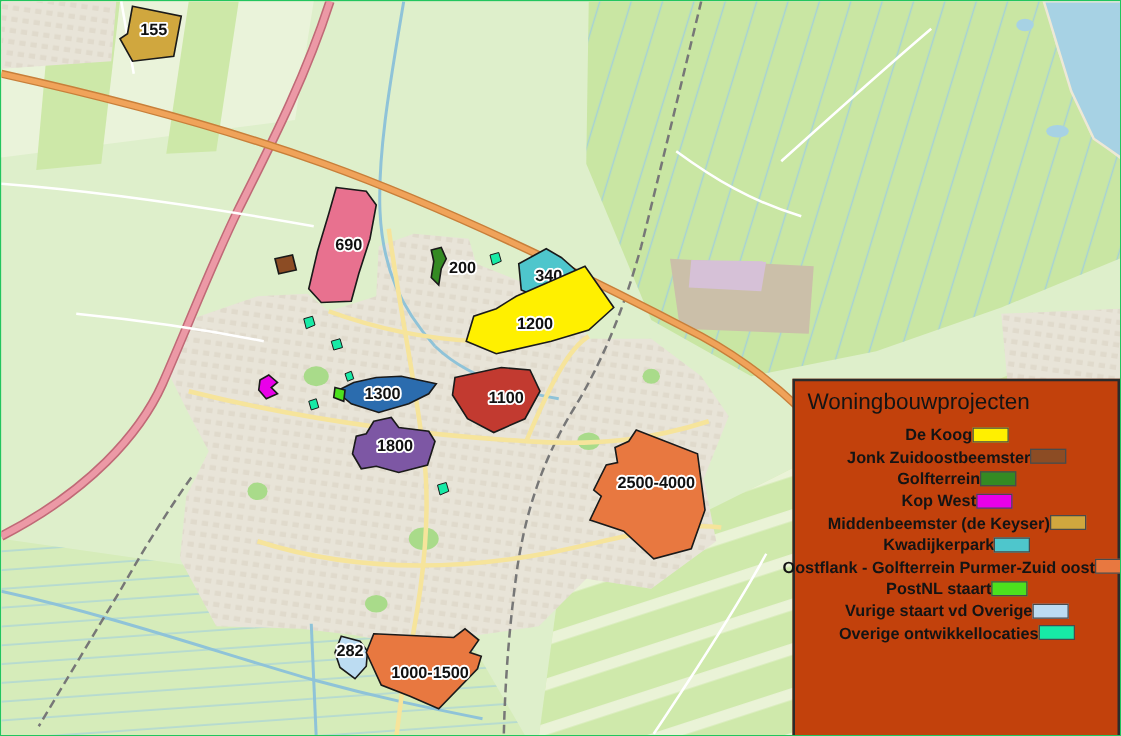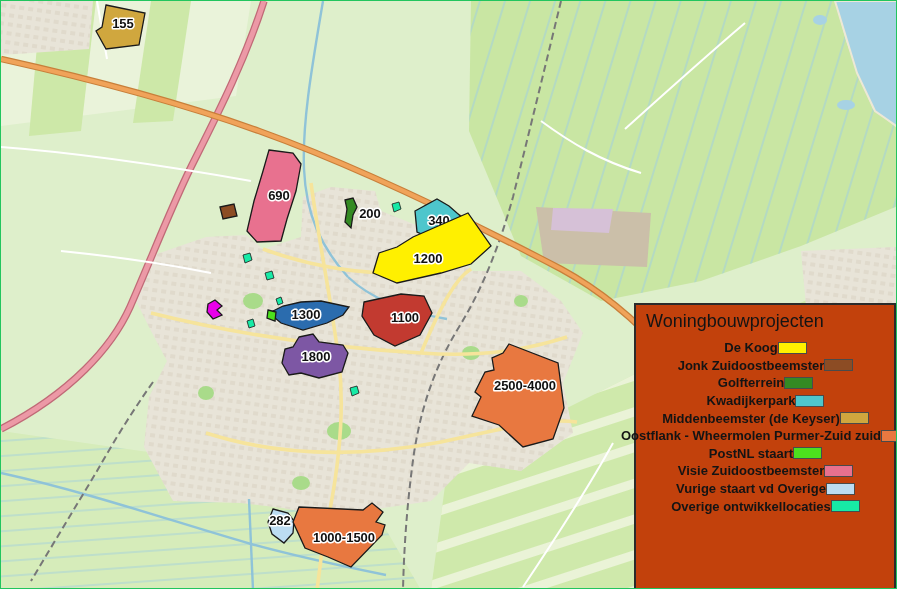--- a/index.html
+++ b/index.html
@@ -181,40 +181,40 @@
         </div>
         <div class="legend-row">
           <span class="legend-label">Jonk Zuidoostbeemster</span>
           <span class="legend-swatch" style="background: rgb(140, 76, 36);"></span>
         </div>
         <div class="legend-row">
           <span class="legend-label">Golfterrein</span>
           <span class="legend-swatch" style="background: rgb(52, 138, 35);"></span>
         </div>
         <div class="legend-row">
+          <span class="legend-label">Kop West</span>
+          <span class="legend-swatch" style="background: rgb(233, 0, 233);"></span>
+        </div>
+        <div class="legend-row">
+          <span class="legend-label">Middenbeemster (de Keyser)</span>
+          <span class="legend-swatch" style="background: rgb(208, 167, 62);"></span>
+        </div>
+        <div class="legend-row">
           <span class="legend-label">Kwadijkerpark</span>
           <span class="legend-swatch" style="background: rgb(78, 198, 204);"></span>
         </div>
         <div class="legend-row">
-          <span class="legend-label">Middenbeemster (de Keyser)</span>
-          <span class="legend-swatch" style="background: rgb(208, 167, 62);"></span>
-        </div>
-        <div class="legend-row">
-          <span class="legend-label">Oostflank - Wheermolen Purmer-Zuid zuid</span>
+          <span class="legend-label">Oostflank - Golfterrein Purmer-Zuid oost</span>
           <span class="legend-swatch" style="background: rgb(232, 120, 64);"></span>
         </div>
         <div class="legend-row">
           <span class="legend-label">PostNL staart</span>
           <span class="legend-swatch" style="background: rgb(76, 225, 30);"></span>
         </div>
         <div class="legend-row">
-          <span class="legend-label">Visie Zuidoostbeemster</span>
-          <span class="legend-swatch" style="background: rgb(232, 113, 143);"></span>
-        </div>
-        <div class="legend-row">
           <span class="legend-label">Vurige staart vd Overige</span>
           <span class="legend-swatch" style="background: rgb(188, 220, 242);"></span>
         </div>
         <div class="legend-row">
           <span class="legend-label">Overige ontwikkellocaties</span>
           <span class="legend-swatch" style="background: rgb(23, 234, 166);"></span>
         </div>
       </div>
   </div>
 

